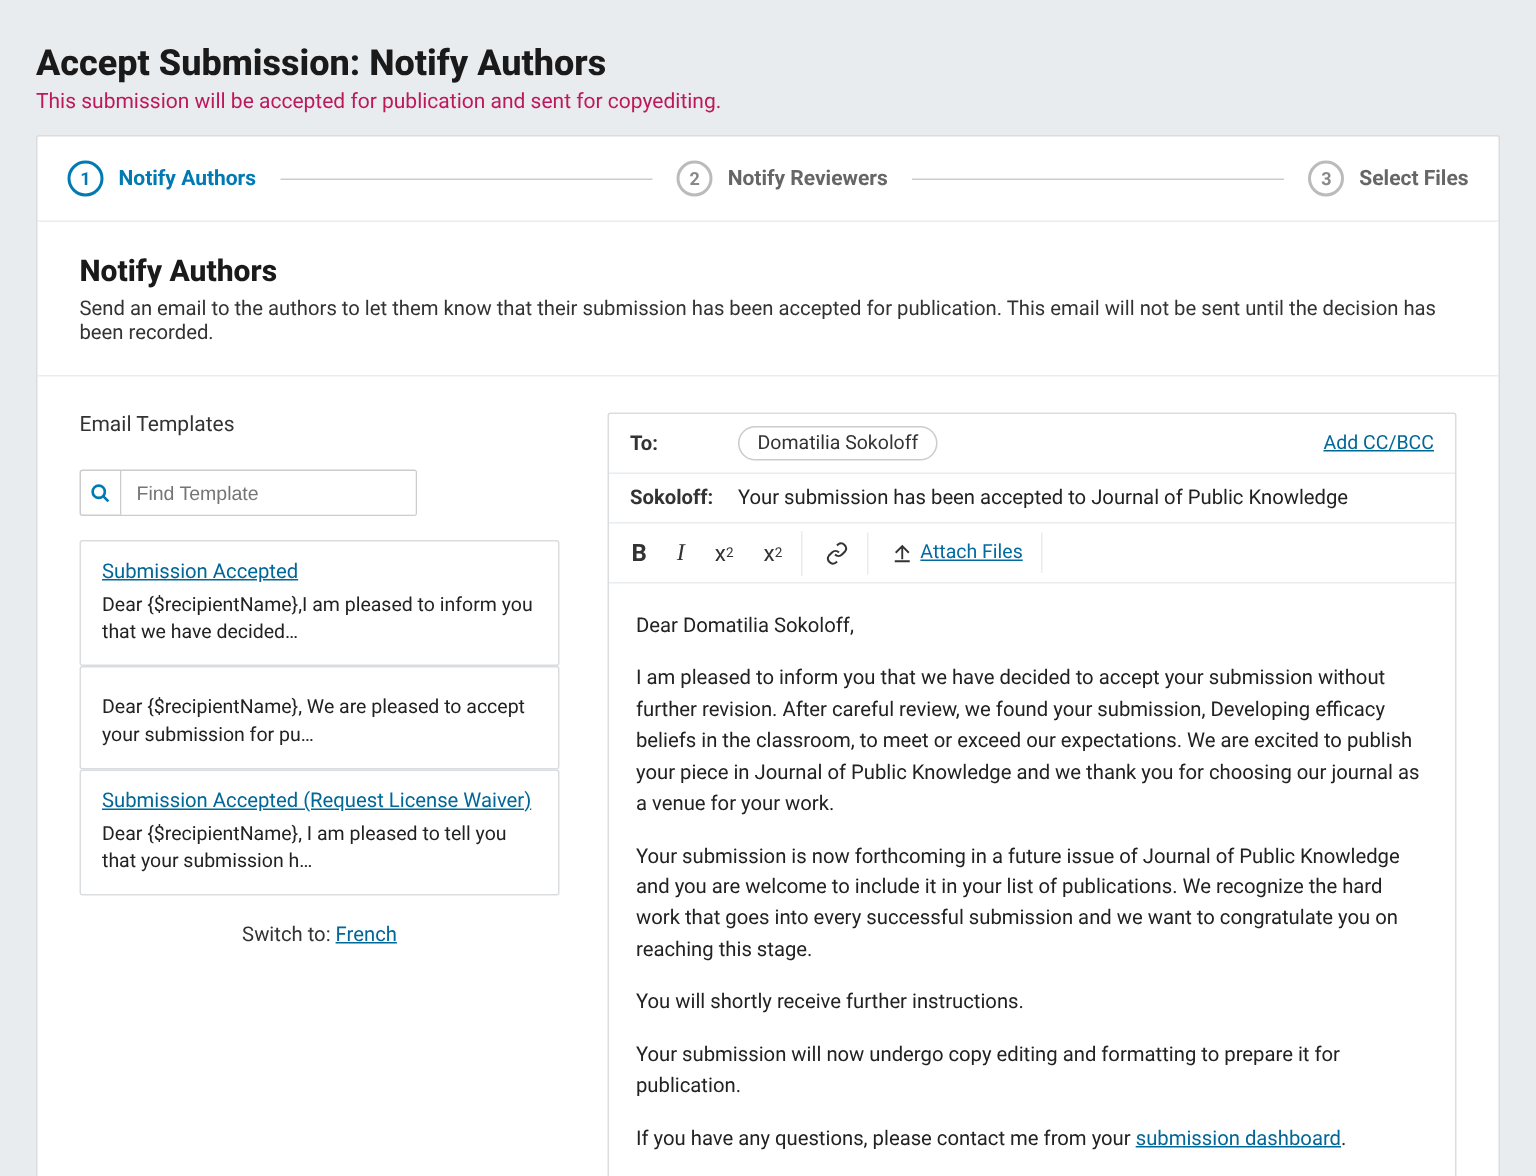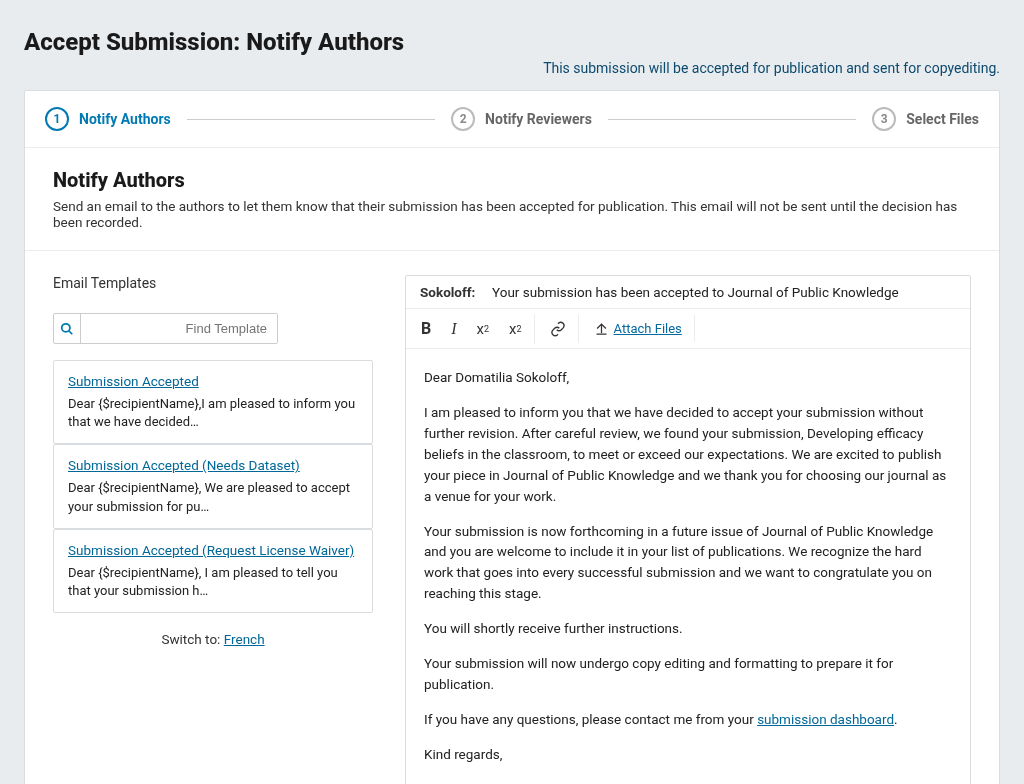--- a/index.html
+++ b/index.html
@@ -18,22 +18,21 @@
       padding: 18px 0 14px;
     }
     .page-header h1 {
       font-size: 24px;
       font-weight: 800;
       color: #1a1a1a;
       margin-bottom: 4px;
     }
     .page-header p {
       font-size: 14px;
-      color: #0c4a6e;
-      text-align: right;
+      color: #be185d;
     }
     .card {
       background: #fff;
       border: 1px solid #d9dde0;
       border-radius: 2px;
     }
     .steps {
       display: flex;
       align-items: center;
       padding: 16px 20px;
@@ -113,21 +112,20 @@
       justify-content: center;
       border-right: 1px solid #ccc;
       color: #007ab2;
     }
     .search-wrap input {
       border: none;
       outline: none;
       padding: 7px 10px;
       font-size: 13px;
       flex: 1;
-      text-align: right;
     }
     .template {
       border: 1px solid #d9dde0;
       border-radius: 2px;
       padding: 12px 14px;
       margin-bottom: 0;
     }
     .template a {
       color: #006798;
       text-decoration: underline;
@@ -247,36 +245,40 @@
               </svg>
           </span>
           <input type="text" placeholder="Find Template" style="">
         </div>
 
         <div class="template">
           <a href="#">Submission Accepted</a>
           <p>Dear {$recipientName},I am pleased to inform you that we have decided…</p>
         </div>
         <div class="template">
-          <a href="#">Submission Accepted (Needs Dataset)</a>
           <p>Dear {$recipientName}, We are pleased to accept your submission for pu…</p>
         </div>
         <div class="template">
           <a href="#">Submission Accepted (Request License Waiver)</a>
           <p>Dear {$recipientName}, I am pleased to tell you that your submission h…</p>
         </div>
 
         <div class="switch-to">
           <span>Switch to:</span>
           <a href="#">French</a>
         </div>
       </div>
 
       <div class="right-col">
         <div class="email-card">
+          <div class="email-row">
+            <span class="label">To:</span>
+            <span class="chip">Domatilia Sokoloff</span>
+            <span class="add-cc">Add CC/BCC</span>
+          </div>
           <div class="email-row">
             <span class="label">Sokoloff:</span>
             <span class="subject-text">Your submission has been accepted to Journal of Public Knowledge</span>
           </div>
           <div class="toolbar">
             <span class="tbtn">
                 <b style="font-size:16px">B</b>
               </span>
             <span class="tbtn">
                 <i style="font-family:serif;font-size:16px">I</i>

